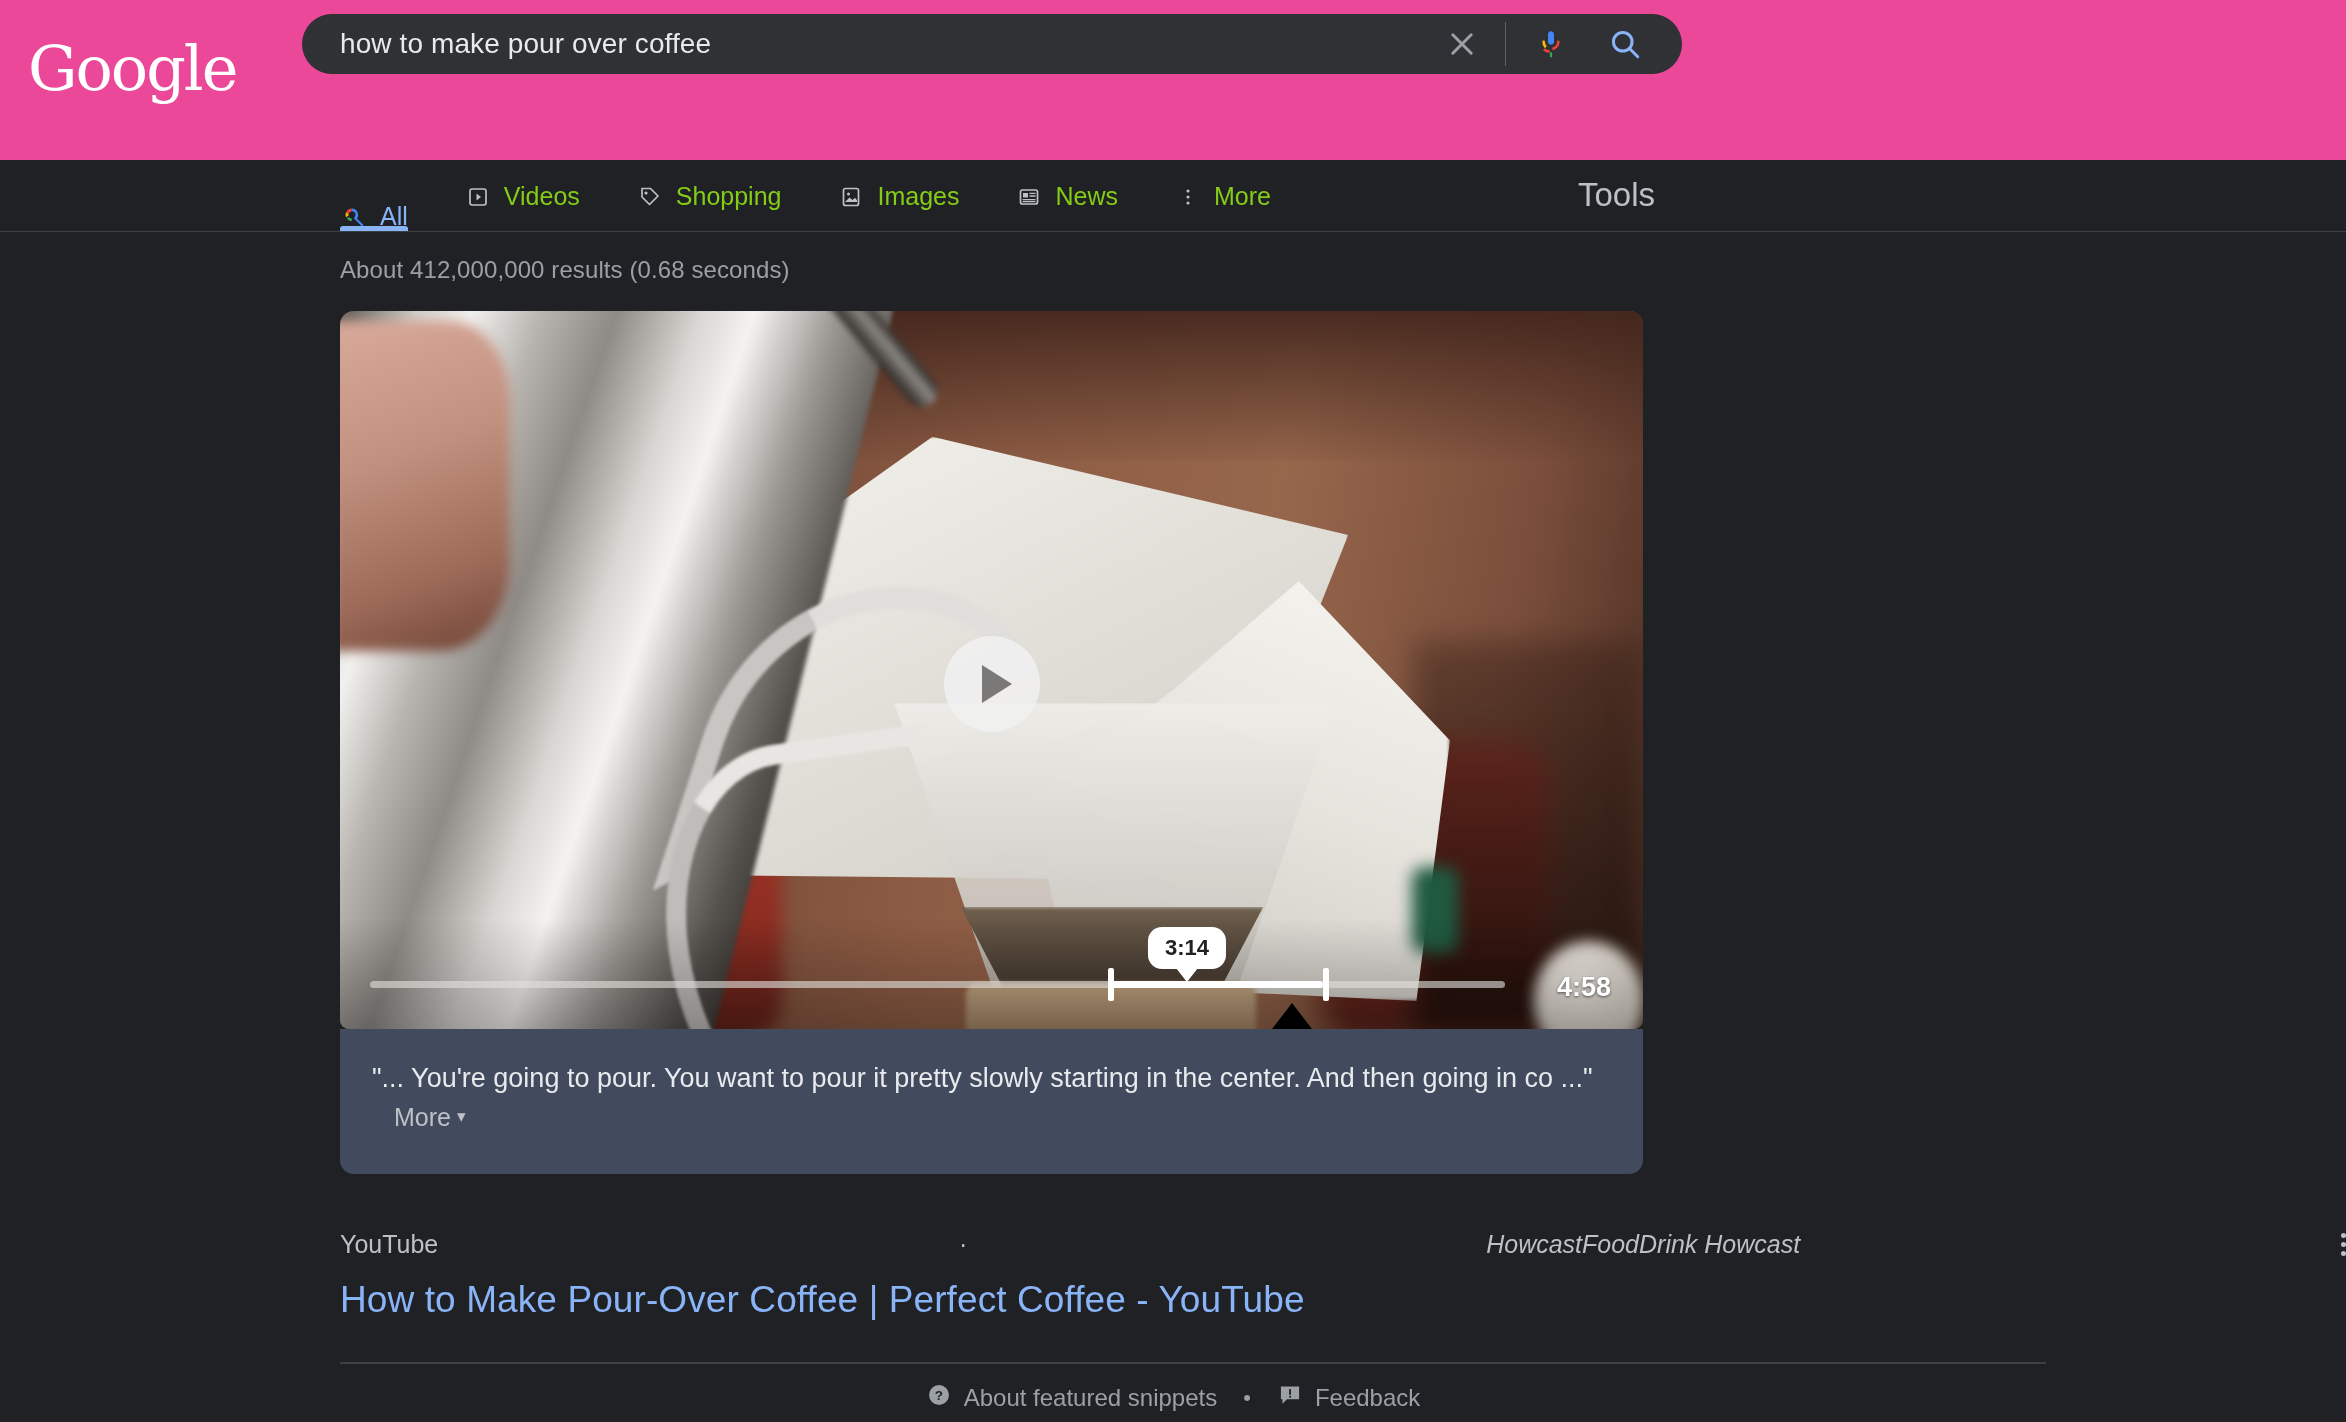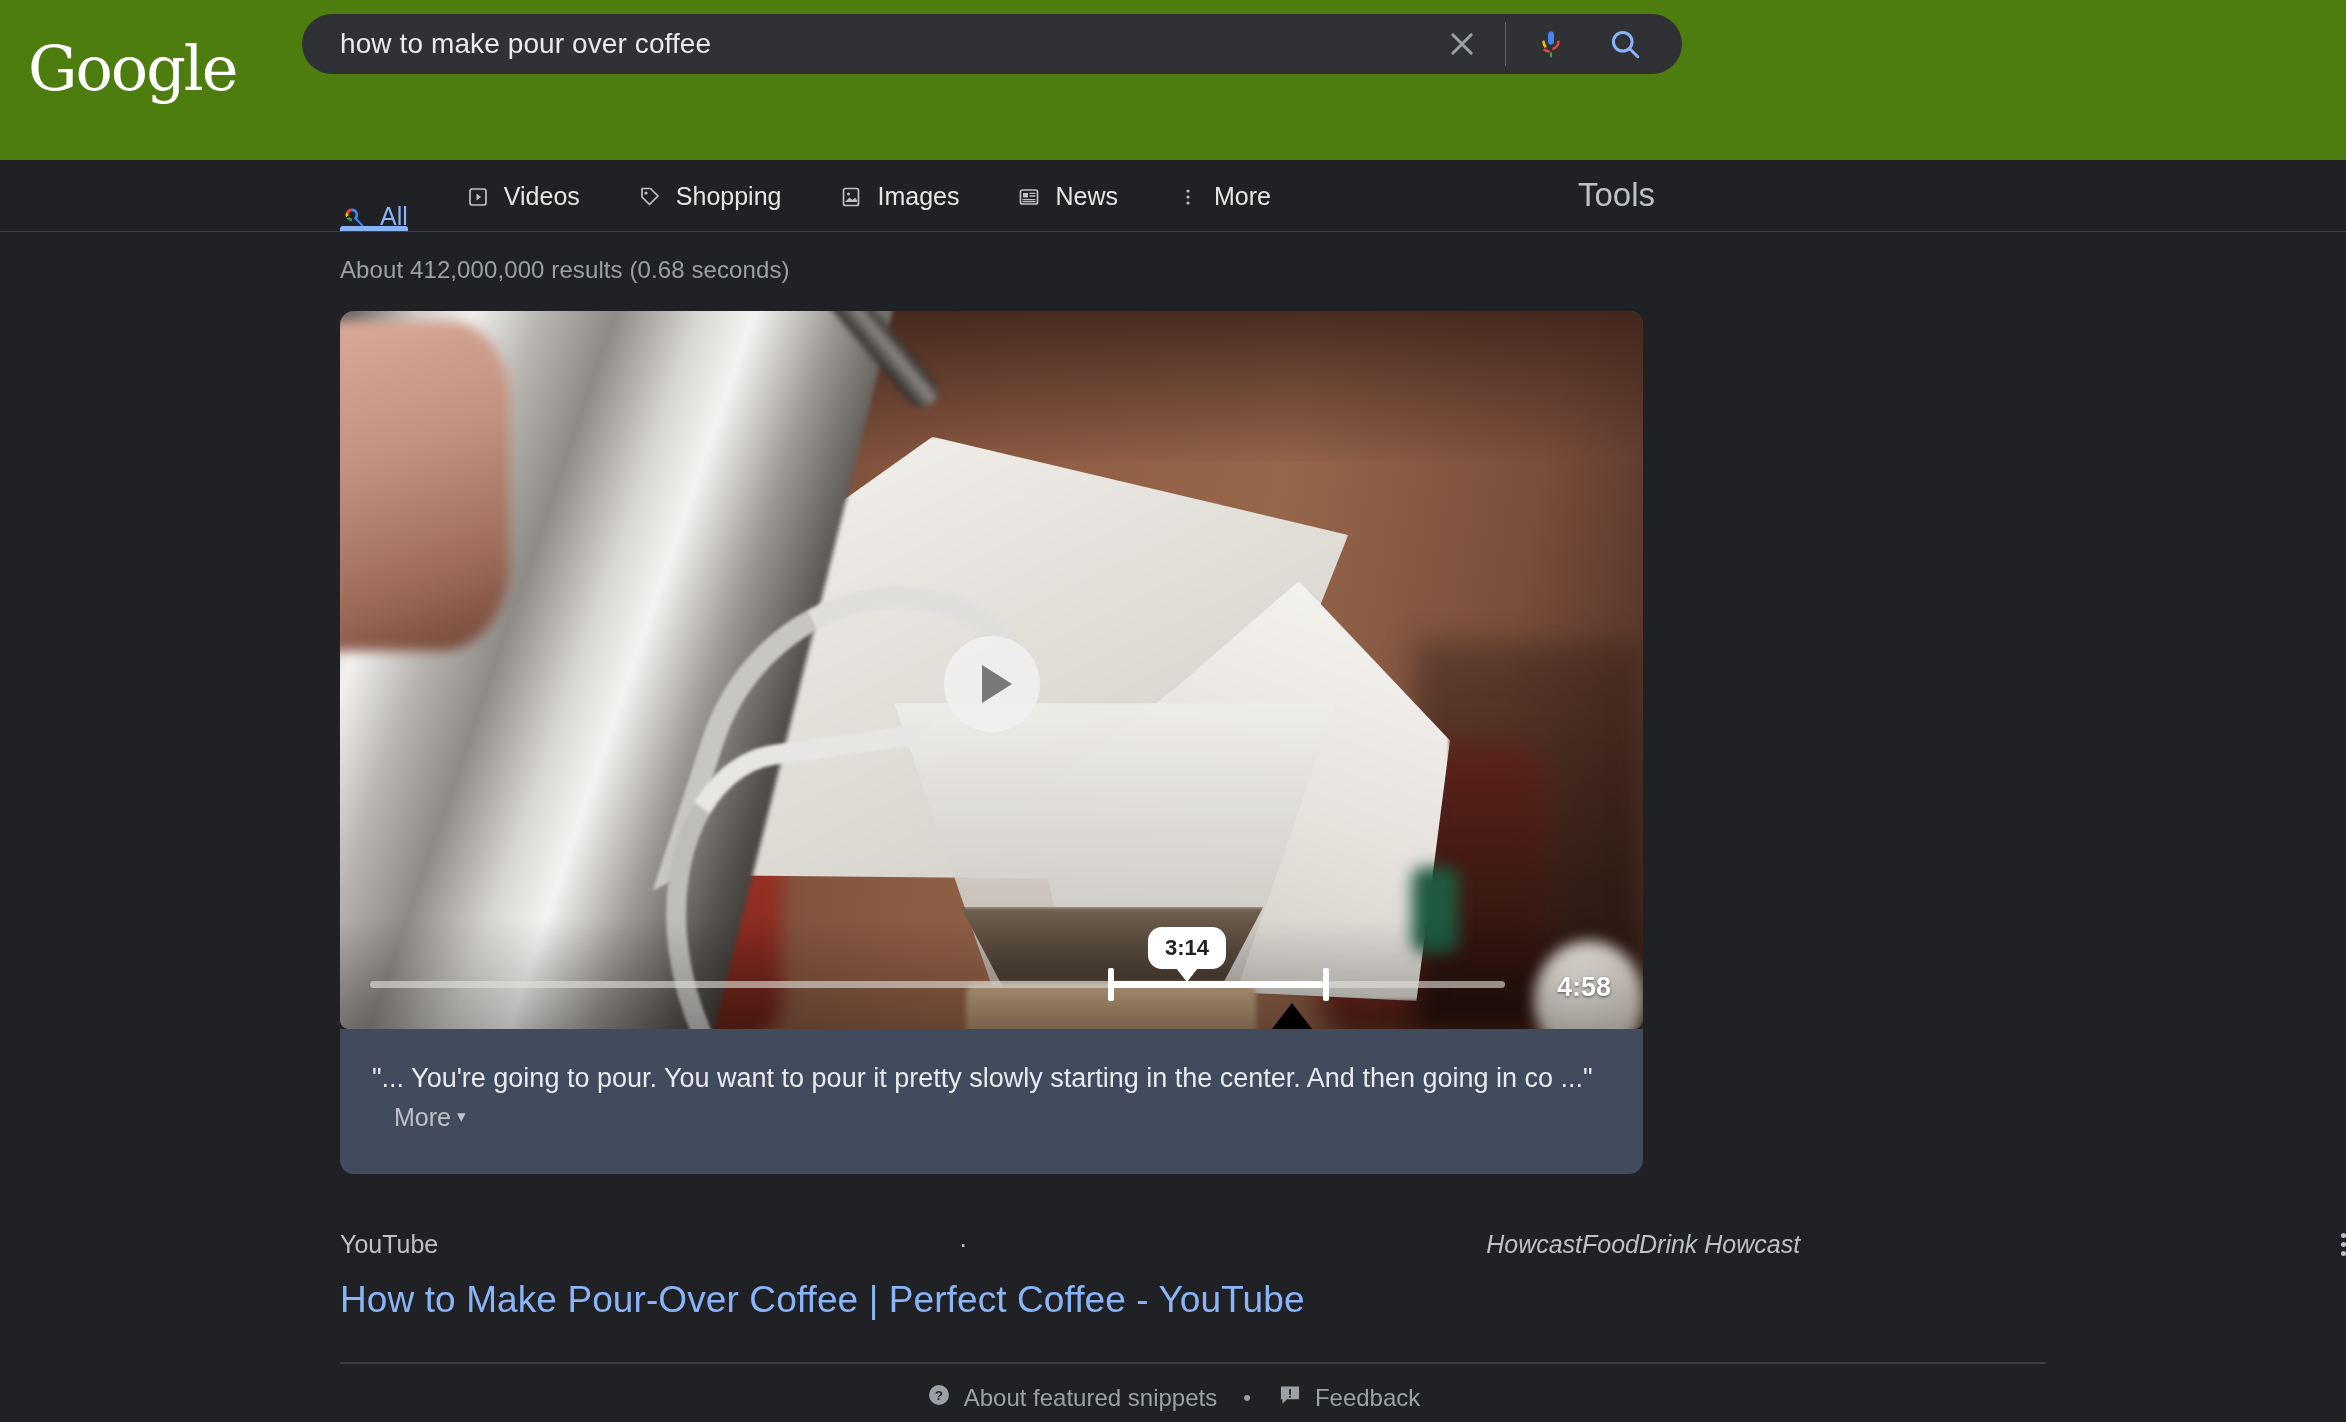--- a/index.html
+++ b/index.html
@@ -13,21 +13,21 @@
     font-family: "Liberation Sans", sans-serif;
     color: #bdc1c6;
     overflow: hidden;
     position: relative;
   }
 
   
   .header {
     position: relative;
     height: 160px;
-    background: #4d7c0f;
+    background: #ec4899;
   }
   .google-logo {
     position: absolute;
     left: 28px;
     top: 32px;
     font-family: "DejaVu Serif", serif;
     font-size: 62px;
     letter-spacing: -2px;
     color: #ffffff;
     font-weight: 400;
@@ -82,21 +82,21 @@
     box-sizing: border-box;
     display: flex;
     align-items: flex-start;
   }
   .tab {
     display: flex;
     align-items: center;
     gap: 12px;
     height: 71px;
     margin-right: 56px;
-    color: #e5e5e5;
+    color: #84cc16;
     font-size: 25px;
     cursor: pointer;
     position: relative;
     padding-top: 2px;
     box-sizing: border-box;
   }
   .tab .tab-ico {
     width: 28px; height: 28px;
     display: flex; align-items: center; justify-content: center;
   }

